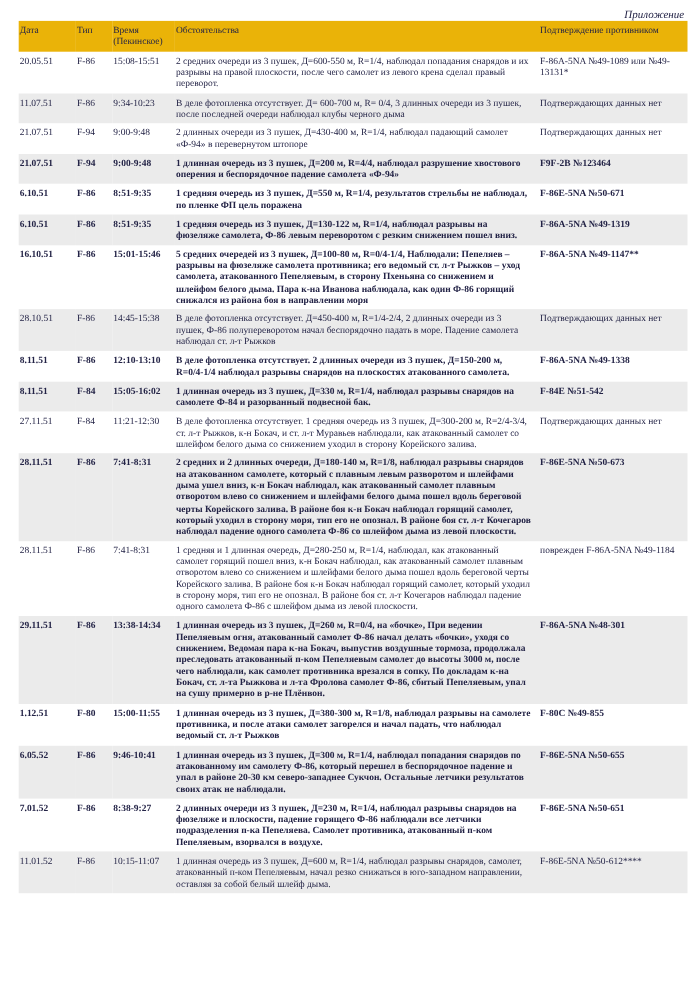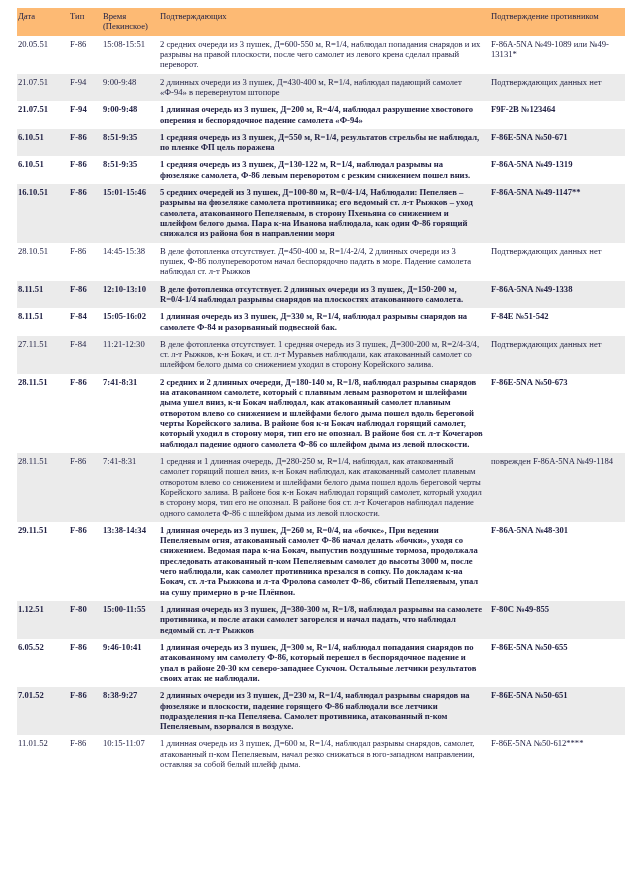--- a/index.html
+++ b/index.html
@@ -39,54 +39,62 @@
   col.c-time { width:57px; }
   col.c-circ { width:331px; }
   col.c-conf { width:135px; }
   th, td {
     vertical-align:top;
     text-align:left;
     font-weight:normal;
     padding:3px 5px 4px 1px;
     word-wrap:break-word;
   }
-  thead tr { background:#fdba74; }
+  thead tr { background:#eab308; }
   tbody tr:nth-child(even) { background:#ebebeb; }
   tr.bold-row td { font-weight:bold; }
   td.cell-circ { padding-right:7px; }
 </style>
 </head>
 <body>
 
 <div class="page">
+  <div class="annotation">Приложение</div>
 
   <table class="victories">
     <colgroup>
       <col class="c-date">
         <col class="c-type">
         <col class="c-time">
         <col class="c-circ">
         <col class="c-conf">
     </colgroup>
     <thead>
       <tr>
         <th>Дата</th>
         <th>Тип</th>
         <th>Время (Пекинское)</th>
-        <th>Подтверждающих</th>
+        <th>Обстоятельства</th>
         <th>Подтверждение противником</th>
       </tr>
     </thead>
     <tbody>
         <tr>
     <td class="cell-date">20.05.51</td>
     <td class="cell-type">F-86</td>
     <td class="cell-time">15:08-15:51</td>
     <td class="cell-circ">2 средних очереди из 3 пушек, Д=600-550 м, R=1/4, наблюдал попадания снарядов и их разрывы на правой плоскости, после чего самолет из левого крена сделал правый переворот.</td>
     <td class="cell-conf">F-86A-5NA №49-1089 или №49-13131*</td>
+  </tr>
+        <tr>
+    <td class="cell-date">11.07.51</td>
+    <td class="cell-type">F-86</td>
+    <td class="cell-time">9:34-10:23</td>
+    <td class="cell-circ">В деле фотопленка отсутствует. Д= 600-700 м,  R= 0/4, 3 длинных очереди из 3 пушек, после последней очереди наблюдал клубы черного дыма</td>
+    <td class="cell-conf">Подтверждающих данных нет</td>
   </tr>
         <tr>
     <td class="cell-date">21.07.51</td>
     <td class="cell-type">F-94</td>
     <td class="cell-time">9:00-9:48</td>
     <td class="cell-circ">2 длинных очереди из 3 пушек, Д=430-400 м, R=1/4, наблюдал падающий самолет «Ф-94» в перевернутом штопоре</td>
     <td class="cell-conf">Подтверждающих данных нет</td>
   </tr>
         <tr class="bold-row">
     <td class="cell-date">21.07.51</td>

